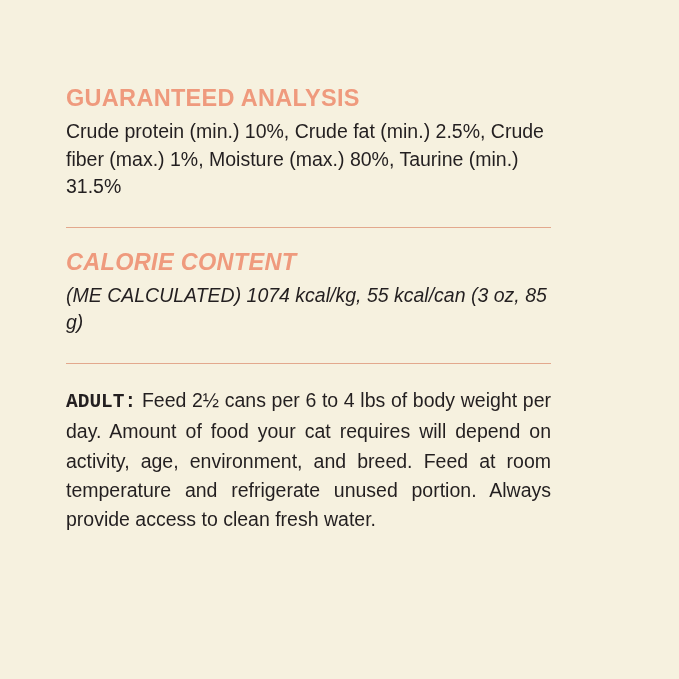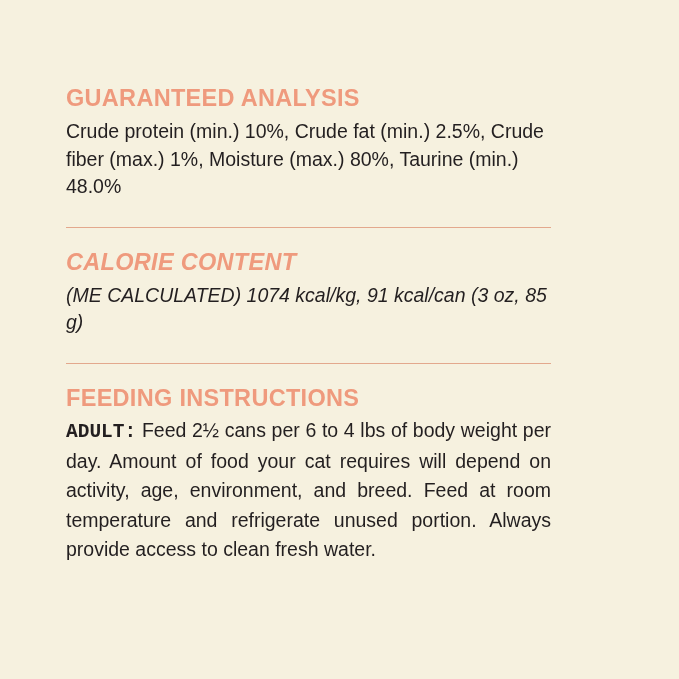--- a/index.html
+++ b/index.html
@@ -72,30 +72,29 @@
     margin-bottom: 4px;
   }
 </style>
 </head>
 <body>
 
 <div class="label-panel">
 
   <div class="section guaranteed">
     <h2 class="section-heading">GUARANTEED ANALYSIS</h2>
-    <p class="section-body ga-body">Crude protein (min.) 10%, Crude fat (min.) 2.5%, Crude fiber (max.) 1%, Moisture (max.) 80%, Taurine (min.) 48.0%</p>
+    <p class="section-body ga-body">Crude protein (min.) 10%, Crude fat (min.) 2.5%, Crude fiber (max.) 1%, Moisture (max.) 80%, Taurine (min.) 31.5%</p>
   </div>
 
   <hr class="divider">
 
   <div class="section calorie">
     <h2 class="section-heading">CALORIE CONTENT</h2>
-    <p class="section-body cal-body">(ME CALCULATED) 1074 kcal/kg, 91 kcal/can (3 oz, 85 g)</p>
+    <p class="section-body cal-body">(ME CALCULATED) 1074 kcal/kg, 55 kcal/can (3 oz, 85 g)</p>
   </div>
 
   <hr class="divider">
 
   <div class="section feeding">
-    <h2 class="section-heading">FEEDING INSTRUCTIONS</h2>
     <p class="section-body feed-body"><span class="lead">ADULT:</span> <span>Feed 2½ cans per 6 to 4 lbs of body weight per day. Amount of food your cat requires will depend on activity, age, environment, and breed. Feed at room temperature and refrigerate unused portion. Always provide access to clean fresh water.</span></p>
   </div>
 
 </div>
 
 </body></html>

